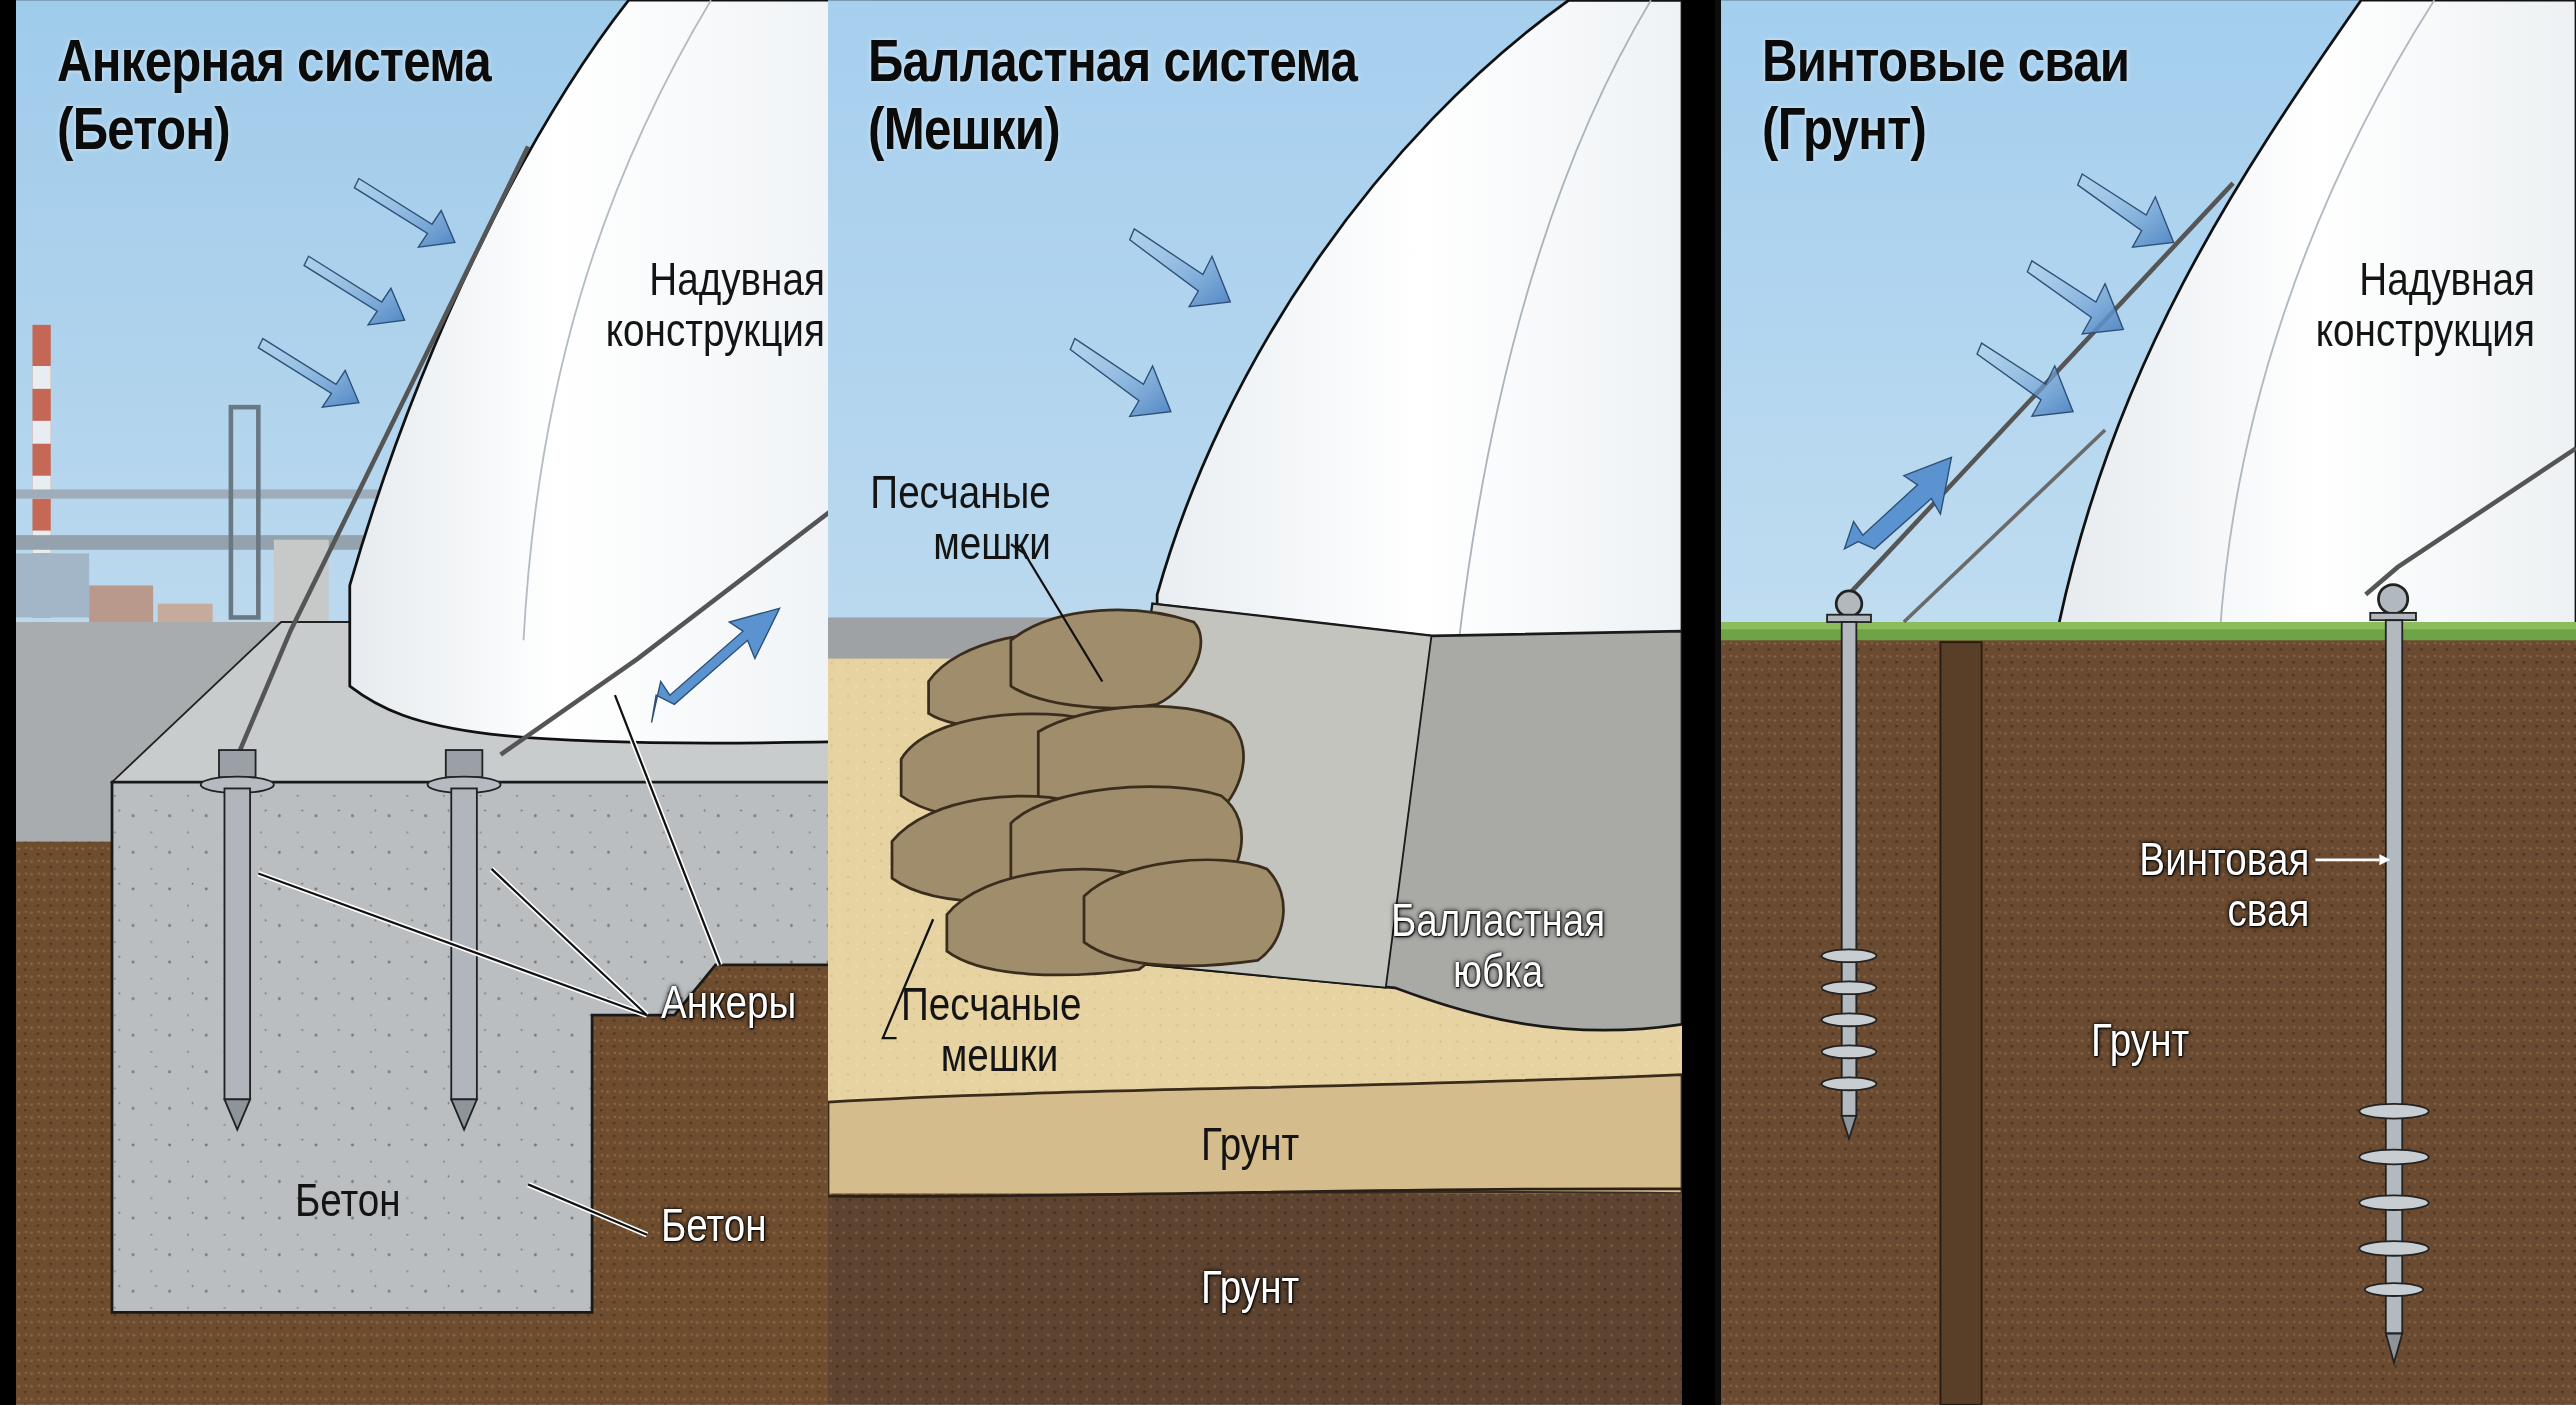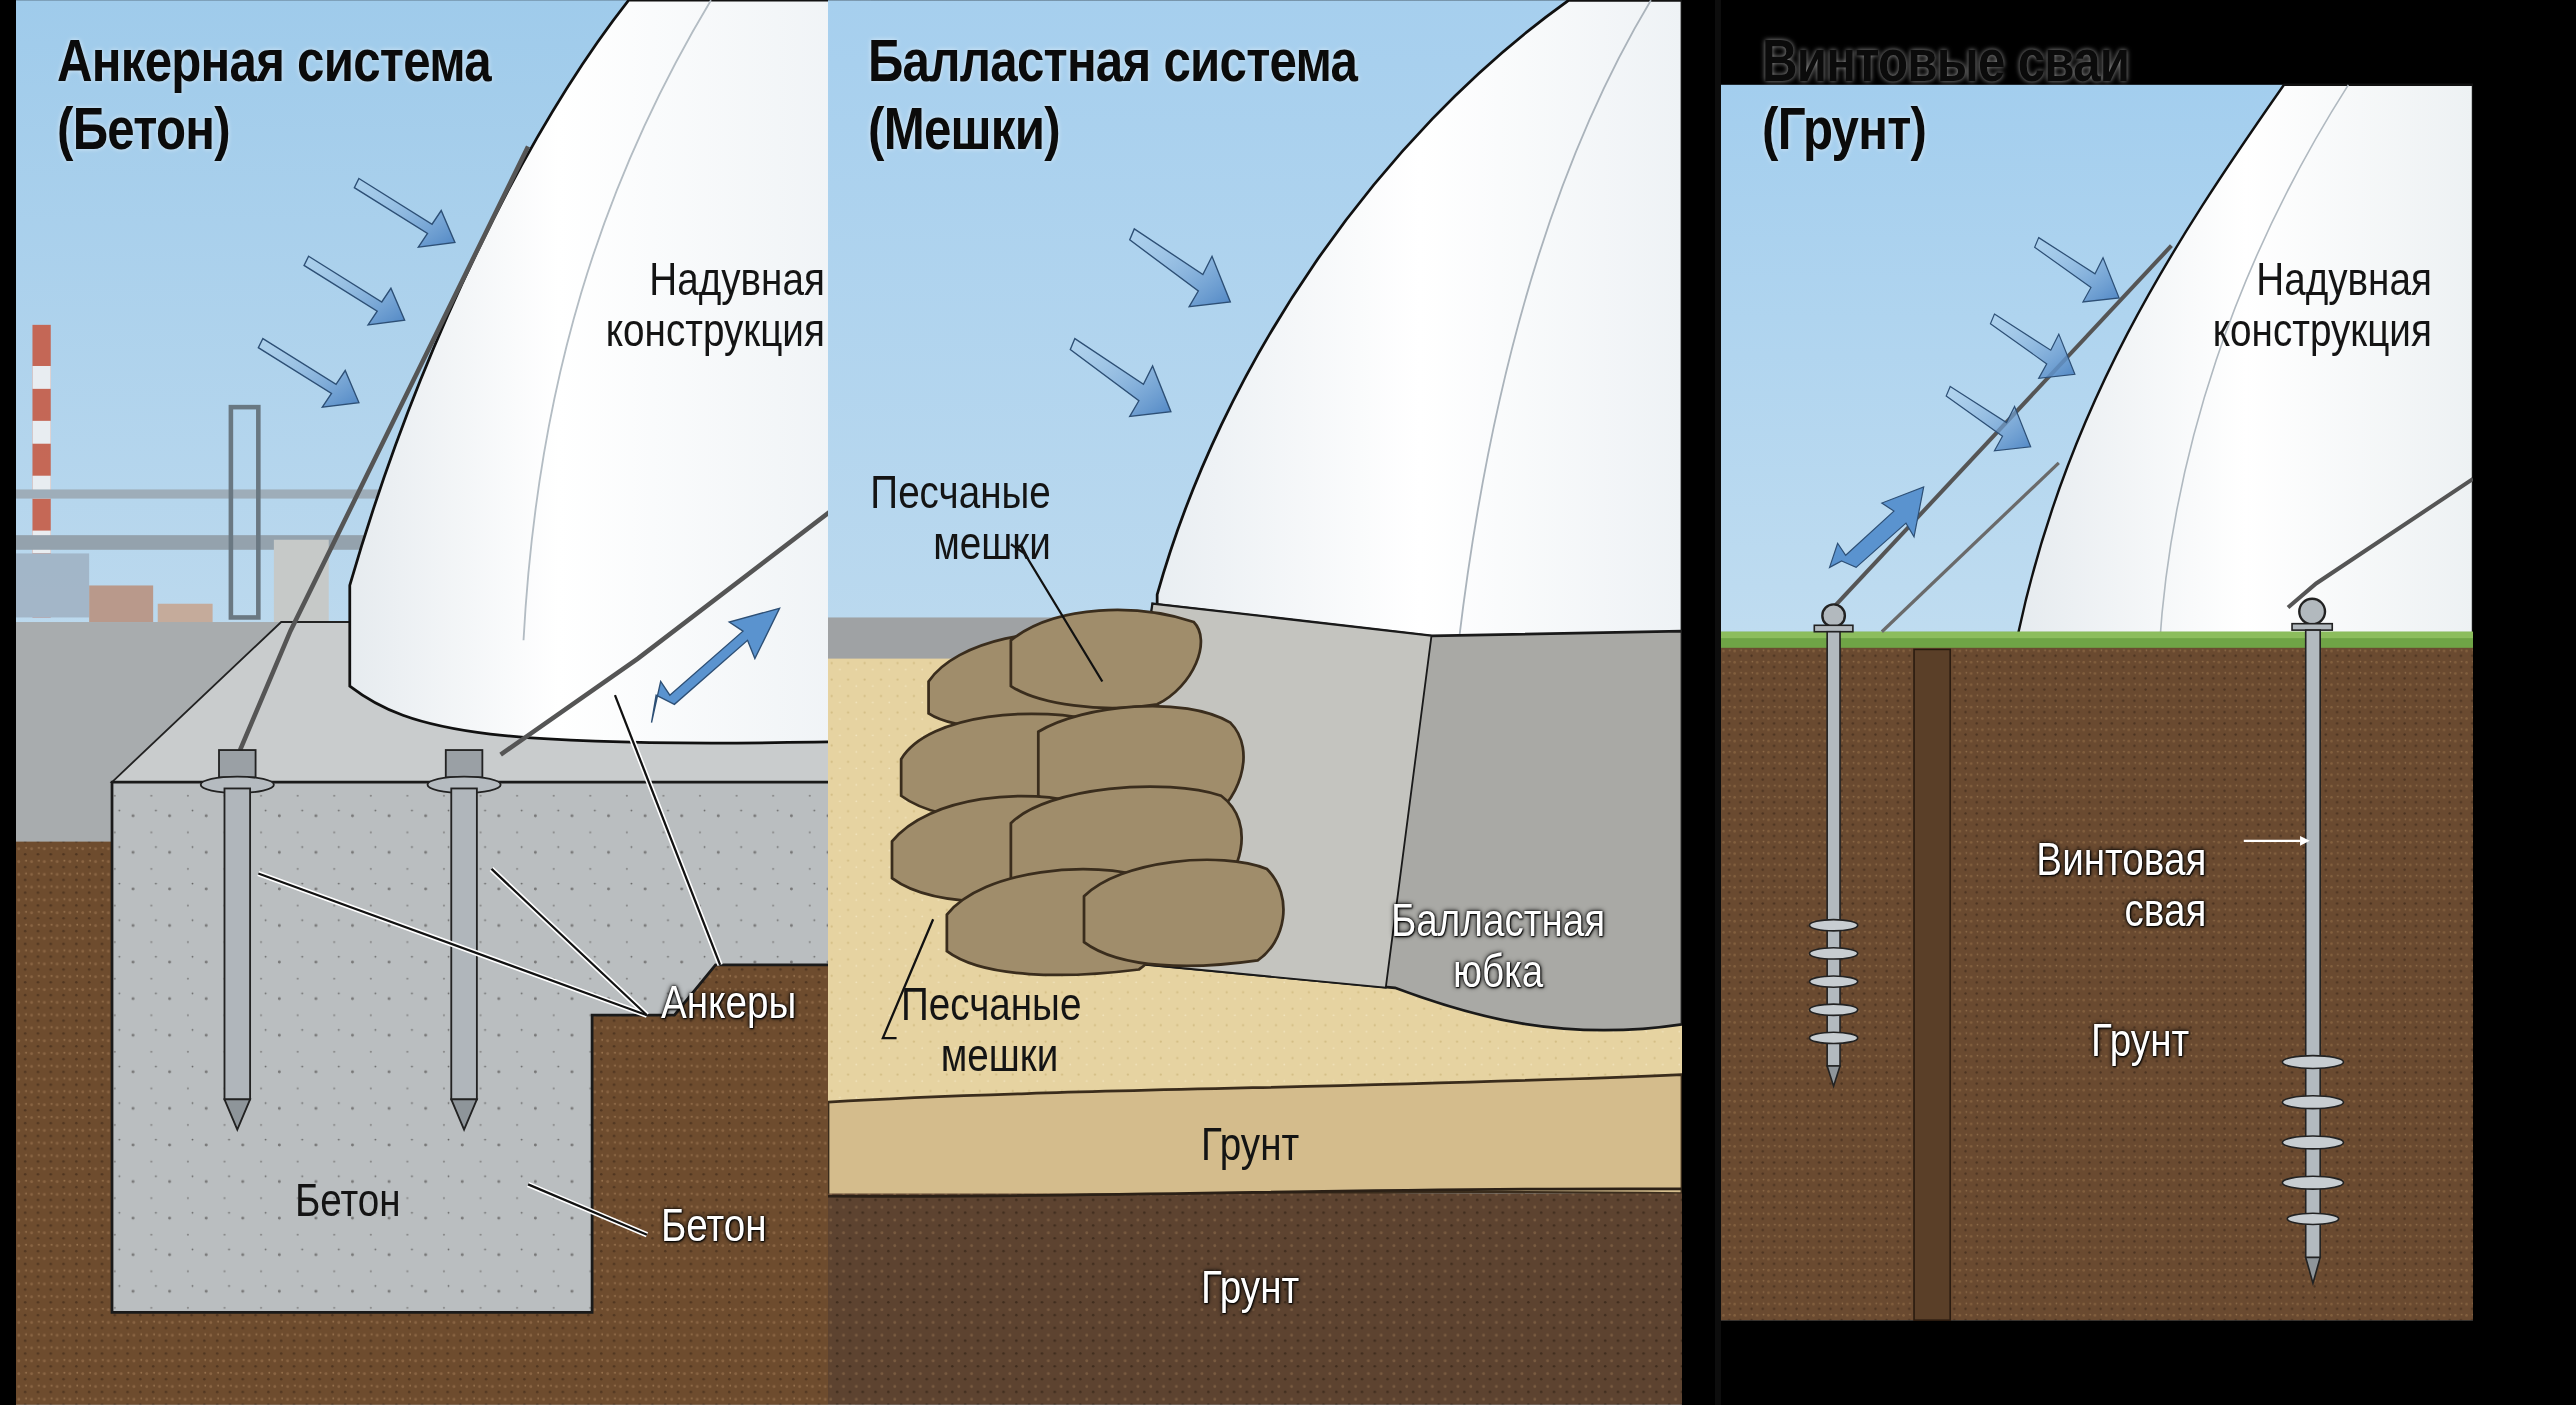--- a/index.html
+++ b/index.html
@@ -203,21 +203,21 @@
   <div class="lbl light" style="left:563px;top:895px;text-align:center;">
     <div>Балластная</div>
     <div>юбка</div>
   </div>
   <div class="lbl dark" style="left:373px;top:1119px;">Грунт</div>
   <div class="lbl light" style="left:373px;top:1262px;">Грунт</div>
 </div>
 
 <div class="divider" style="left:1715px;"></div>
 
-<div class="panel" style="left:1721px;width:752px;">
+<div class="panel" style="left:1721px;width:855px;">
   <svg class="bg" viewBox="0 0 935 1536">
     <defs>
       <linearGradient id="sky3" x1="0" y1="0" x2="0" y2="1">
         <stop offset="0" stop-color="#a3ceee"></stop>
           <stop offset="1" stop-color="#e3eef3"></stop>
       </linearGradient>
       <linearGradient id="mem3" x1="0" y1="0" x2="1" y2="0">
         <stop offset="0" stop-color="#e6ebef"></stop>
           <stop offset="0.5" stop-color="#ffffff"></stop>
           <stop offset="1" stop-color="#edf1f3"></stop>

